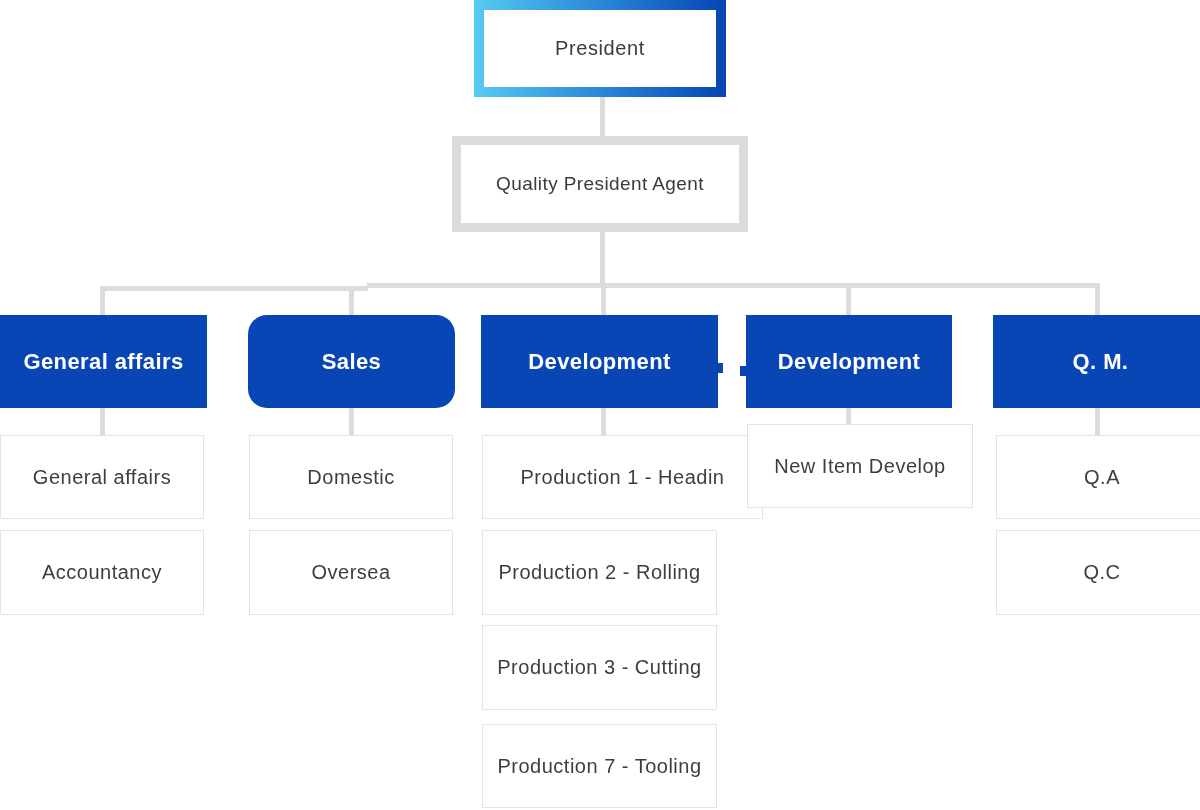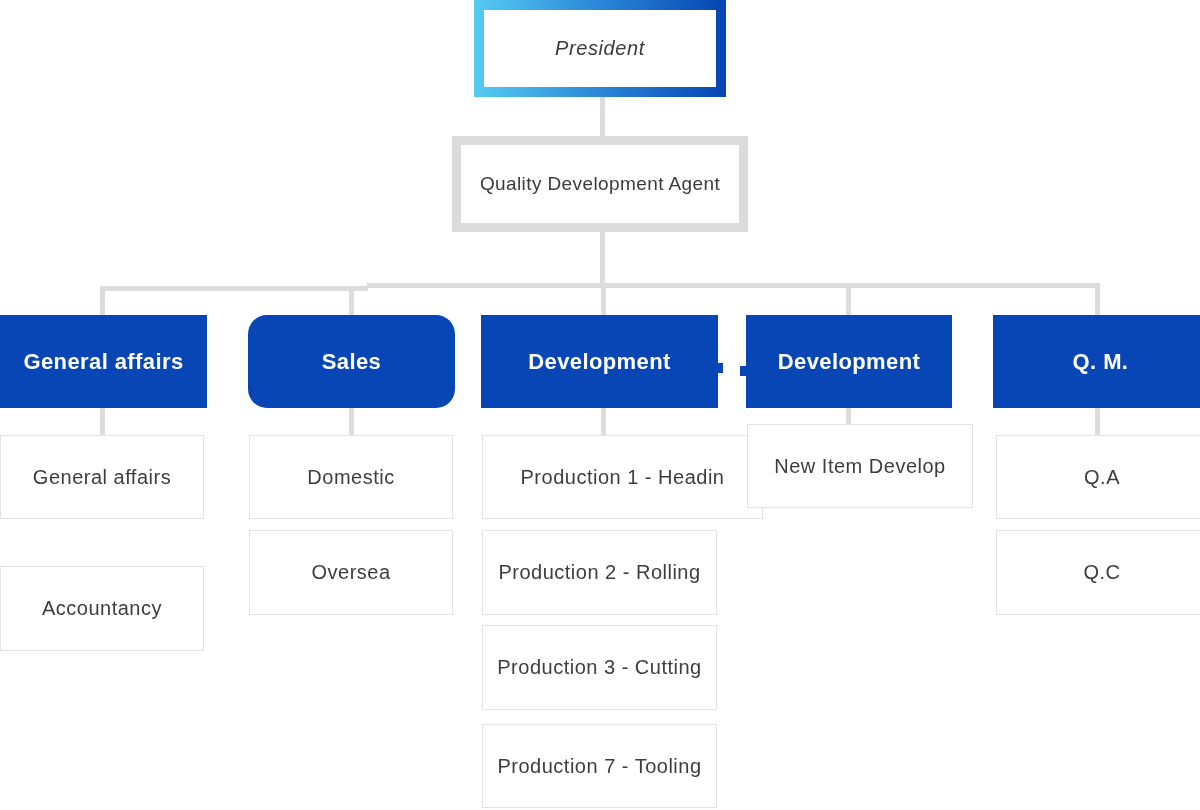--- a/index.html
+++ b/index.html
@@ -13,21 +13,20 @@
   .abs{position:absolute;box-sizing:border-box;}
 
   
   .line{background:#dcdcdc;}
 
   
   .president{
     left:474px;top:0;width:252px;height:97px;
     background:linear-gradient(90deg,#56cbf2 0%,#2a87d8 50%,#0644b3 100%);
     padding:10px;
-    font-style:italic;
   }
   .president .inner{
     width:100%;height:100%;background:#fff;
     display:flex;align-items:center;justify-content:center;
   }
   .president .inner span{
     font-size:20px;color:#3b3b3b;letter-spacing:0.6px;
   }
 
   
@@ -71,21 +70,21 @@
   <div class="abs president">
     <div class="inner">
       <span>President</span>
     </div>
   </div>
 
   <div class="abs line" style="left:600px;top:97px;width:5px;height:39px;"></div>
 
   <div class="abs qma">
     <div class="inner">
-      <span>Quality Development Agent</span>
+      <span>Quality President Agent</span>
     </div>
   </div>
 
   <div class="abs line" style="left:600px;top:232px;width:5px;height:51px;"></div>
 
   <div class="abs line" style="left:367px;top:283px;width:731px;height:5px;"></div>
   <div class="abs line" style="left:100px;top:286px;width:268px;height:5px;"></div>
 
   <div class="abs line" style="left:100px;top:286px;width:5px;height:30px;"></div>
   <div class="abs line" style="left:349px;top:286px;width:5px;height:30px;"></div>
@@ -114,21 +113,21 @@
 
   <div class="abs line" style="left:100px;top:408px;width:5px;height:27px;"></div>
   <div class="abs line" style="left:349px;top:408px;width:5px;height:27px;"></div>
   <div class="abs line" style="left:601px;top:408px;width:5px;height:27px;"></div>
   <div class="abs line" style="left:846px;top:408px;width:5px;height:27px;"></div>
   <div class="abs line" style="left:1095px;top:408px;width:5px;height:27px;"></div>
 
   <div class="abs sub" style="left:0;top:435px;width:204px;height:84px;">
     <span>General affairs</span>
   </div>
-  <div class="abs sub" style="left:0;top:530px;width:204px;height:85px;margin-top:36px;">
+  <div class="abs sub" style="left:0;top:530px;width:204px;height:85px;">
     <span>Accountancy</span>
   </div>
 
   <div class="abs sub" style="left:249px;top:435px;width:204px;height:84px;">
     <span>Domestic</span>
   </div>
   <div class="abs sub" style="left:249px;top:530px;width:204px;height:85px;">
     <span>Oversea</span>
   </div>
 

